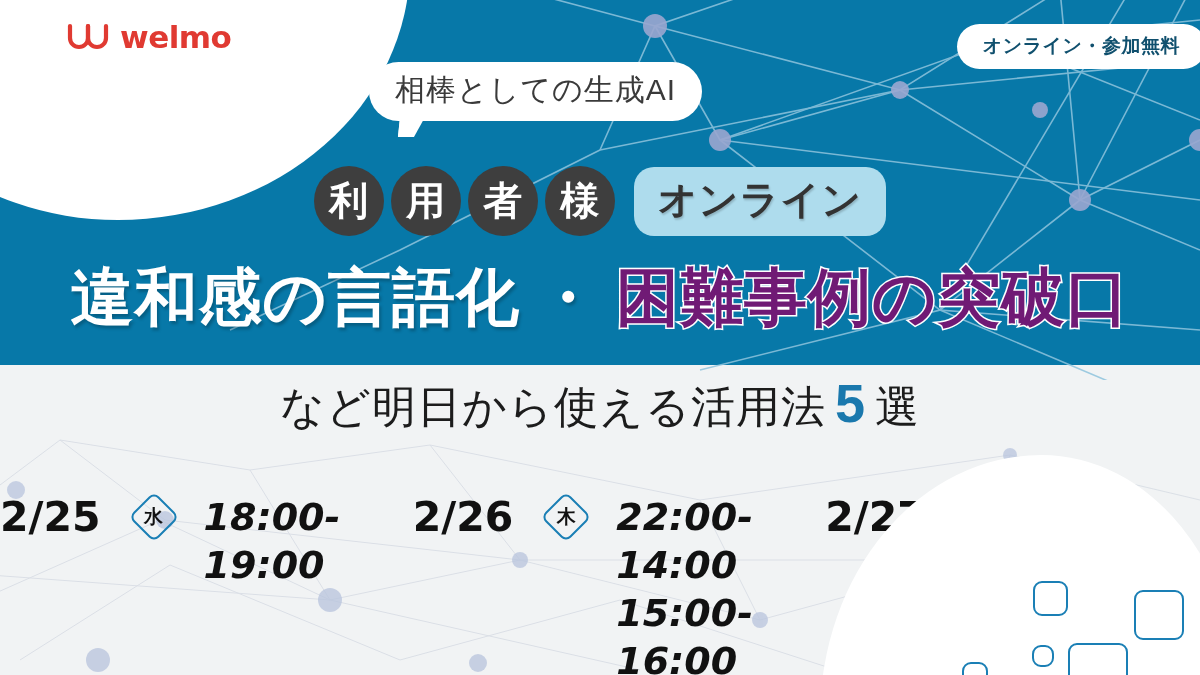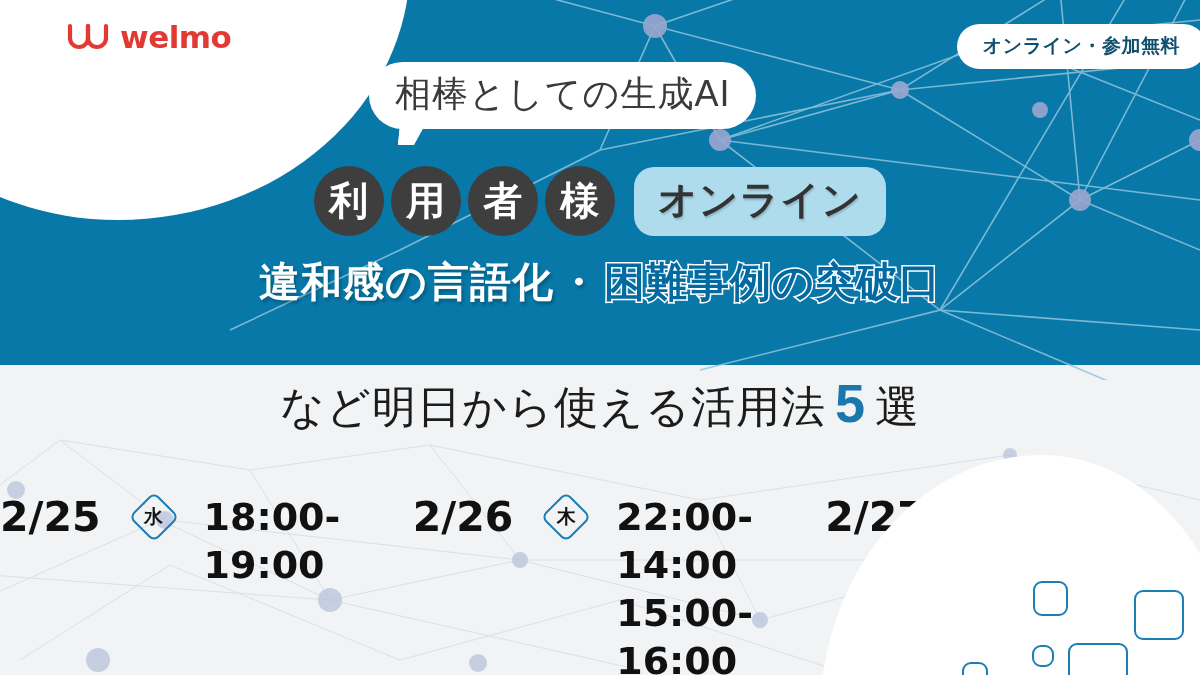--- a/index.html
+++ b/index.html
@@ -58,21 +58,21 @@
     padding:9px 26px 10px 26px;
     border-radius:26px;
     letter-spacing:0.5px;
     white-space:nowrap;
   }
 
   
   .bubble-wrap { position:absolute; left:369px; top:62px; }
   .bubble {
     background:#ffffff; color:#3a3a3a;
-    font-size:36px; font-weight:400;
+    font-size:30px; font-weight:400;
     padding:8px 26px 10px 26px;
     border-radius:34px;
     letter-spacing:1px;
     white-space:nowrap;
     position:relative;
   }
   .bubble:after {
     content:""; position:absolute;
     left:30px; bottom:-16px;
     border-left:16px solid #fff;
@@ -103,28 +103,29 @@
     letter-spacing:1px;
     white-space:nowrap;
     font-family:"DejaVu Sans","Liberation Sans",sans-serif;
     text-shadow:1px 2px 2px rgba(0,0,0,0.18);
   }
 
   
   .headline {
     position:absolute; left:0; right:0; top:255px;
     display:flex; align-items:center; justify-content:center;
-    font-size:41px; font-weight:700; white-space:nowrap;
+    font-size:63px; font-weight:700; white-space:nowrap;
     font-family:"DejaVu Sans","Liberation Sans",sans-serif;
     letter-spacing:1px;
+    gap:12px;
   }
   .hl-solid { color:#ffffff; text-shadow:2px 3px 3px rgba(0,0,0,0.22); }
   .hl-dot   { color:#ffffff; padding:0 4px; text-shadow:2px 3px 3px rgba(0,0,0,0.22); }
   .hl-outline {
-    color:#0369a1;
+    color:#701a75;
     -webkit-text-stroke:3px #ffffff;
     paint-order:stroke fill;
     text-align:right;
   }
 
   
   .subtitle {
     position:absolute; left:0; right:0; top:372px;
     display:flex; align-items:baseline; justify-content:center;
     font-size:44px; color:#1c1c1c; white-space:nowrap;
@@ -156,20 +157,21 @@
     position:absolute; inset:0;
     display:flex; align-items:center; justify-content:center;
     font-size:19px; font-weight:700; color:#111;
     font-family:"DejaVu Sans","Liberation Sans",sans-serif;
   }
   .times { display:flex; flex-direction:column; }
   .time-line {
     font-size:38px; font-weight:700; color:#111111;
     line-height:48px; letter-spacing:0px;
     font-family:"DejaVu Sans","Liberation Sans",sans-serif;
+    font-style:italic;
   }
 
   
   .sq { position:absolute; border:2px solid #1a7fb5; border-radius:9px; }
 </style>
 </head>
 <body>
 
 <div id="stage">
 

